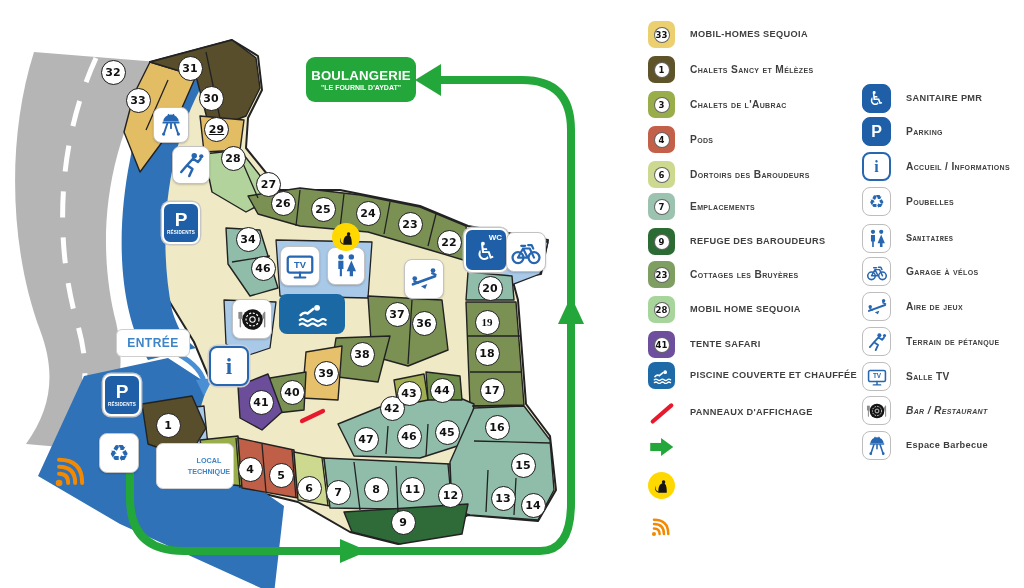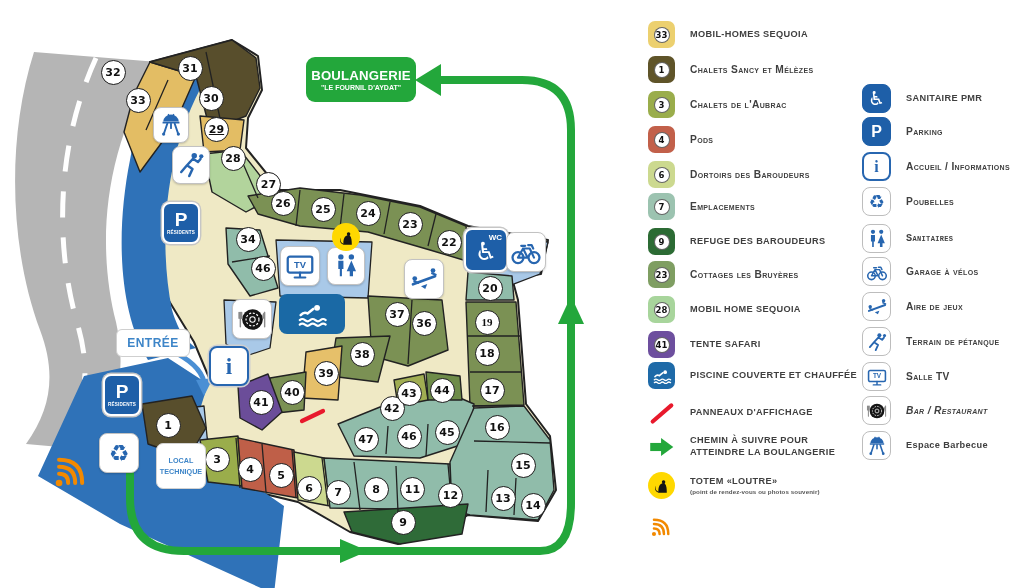--- a/index.html
+++ b/index.html
@@ -24,21 +24,21 @@
   .wc-glyph{font-family:"DejaVu Sans",sans-serif;color:#fff;font-size:25px;line-height:1;margin-top:3px;}
   .wc-label{position:absolute;top:3px;right:4px;color:#fff;font-weight:800;font-size:8px;}
   .info-i{font-family:"Liberation Serif",serif;font-weight:800;font-size:23px;color:#2766b0;line-height:1;}
   .glyph{font-family:"DejaVu Sans",sans-serif;line-height:1;}
 
   #entree-box{position:absolute;left:116px;top:329px;width:72px;height:26px;background:#fff;
     border:1.5px solid #cfcfcf;border-radius:6px;color:#3d85c8;font-weight:800;font-size:12px;
     display:flex;align-items:center;justify-content:center;letter-spacing:.5px;z-index:7;}
   #local-technique-box{position:absolute;left:156px;top:443px;width:48px;height:44px;background:#fff;
     border:1.4px solid #d2d2d2;border-radius:7px;color:#3d85c8;font-size:7.2px;font-weight:700;
-    display:flex;flex-direction:column;align-items:center;justify-content:center;gap:2px;z-index:7;text-align:center;}
+    display:flex;flex-direction:column;align-items:center;justify-content:center;gap:2px;z-index:7;text-align:center;padding-left:28px;}
   #boulangerie-box{position:absolute;left:306px;top:57px;width:110px;height:45px;background:#23a73b;
     border-radius:9px;color:#fff;text-align:center;z-index:7;display:flex;flex-direction:column;
     justify-content:center;gap:1px;}
   .bl-title{font-size:13.2px;font-weight:800;letter-spacing:.2px;}
   .bl-sub{font-size:7px;font-weight:700;}
 
   #legend{position:absolute;left:640px;top:0;width:384px;height:588px;}
   .lrow{position:absolute;display:flex;align-items:center;gap:15px;}
   .lswatch{width:27px;height:27px;border-radius:7px;flex:0 0 auto;display:flex;align-items:center;justify-content:center;}
   .lnum{width:16px;height:16px;background:#fff;border-radius:50%;border:1px solid rgba(0,0,0,.6);
@@ -398,37 +398,29 @@
         </div>
         <div class="lrow" style="left: 8px; top: 433px; width: 212px;">
           <div class="lswatch">
             <span style="display:flex;align-items:center;justify-content:center;">
               <svg width="31.2" height="26" viewBox="0 0 24 24">
                 <path d="M1.5,12 h11" stroke="#23a73b" stroke-width="7.5"></path>
                 <path d="M11.5,3.6 L22.8,12 L11.5,20.4 z" fill="#23a73b"></path>
               </svg>
             </span>
           </div>
-          <div>
-            <div class="llabel">CHEMIN À SUIVRE POUR
-ATTEINDRE LA BOULANGERIE</div>
-          </div>
         </div>
         <div class="lrow" style="left: 8px; top: 472px; width: 212px;">
           <div class="lswatch sq-yellow" style="border-radius:50%;background:#ffd800">
             <span style="display:flex;align-items:center;justify-content:center;">
               <svg width="19" height="19" viewBox="0 0 24 24">
                 <path d="M8.2,21 c-0.6,-7.2 1.4,-10.8 5,-11.9 c-1.6,-1.4 -0.4,-3.9 1.8,-3.6 c2,0.3 2.4,2.7 1,3.9 c2.4,2 2.7,6.4 2.7,11.6 z" fill="#151515"></path>
                 <path d="M8.6,21 c-4,-0.4 -6,-4.6 -3.6,-8.6 c-1.2,4.4 0.2,6.8 3.6,7.6 z" fill="#151515"></path>
               </svg>
             </span>
-          </div>
-          <div>
-            <div class="llabel">TOTEM «LOUTRE»</div>
-            <div class="lsub">(point de rendez-vous ou photos souvenir)</div>
           </div>
         </div>
         <div class="lrow" style="left: 8px; top: 512px; width: 212px;">
           <div class="lswatch">
             <span style="display:flex;align-items:center;justify-content:center;">
               <svg width="26" height="26" viewBox="0 0 24 24">
                 <circle cx="4.6" cy="19.4" r="1.9" fill="#f28900"></circle>
                 <path d="M9.8,19.4 Q9.8,14.2 4.6,14.2 M13.8,19.4 Q13.8,10.2 4.6,10.2 M17.8,19.4 Q17.8,6.2 4.6,6.2" fill="none" stroke="#f28900" stroke-width="2.3" stroke-linecap="round"></path>
               </svg>
             </span>

